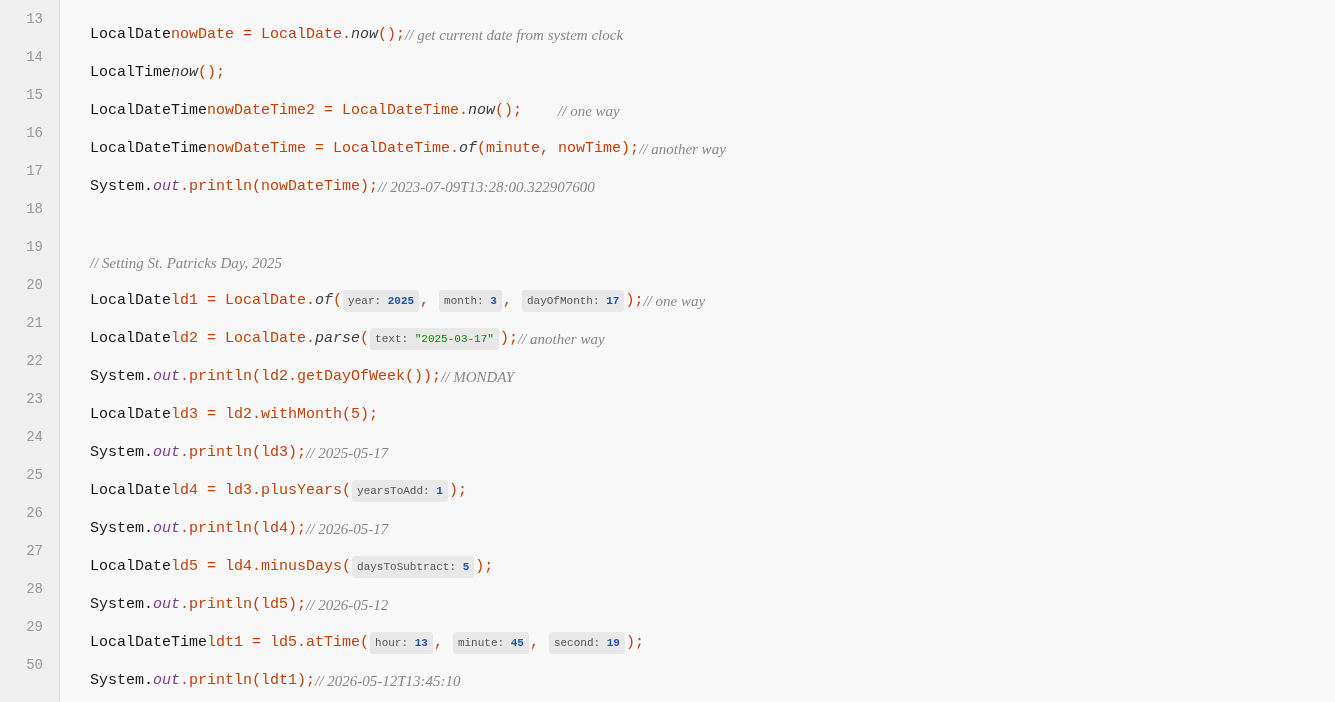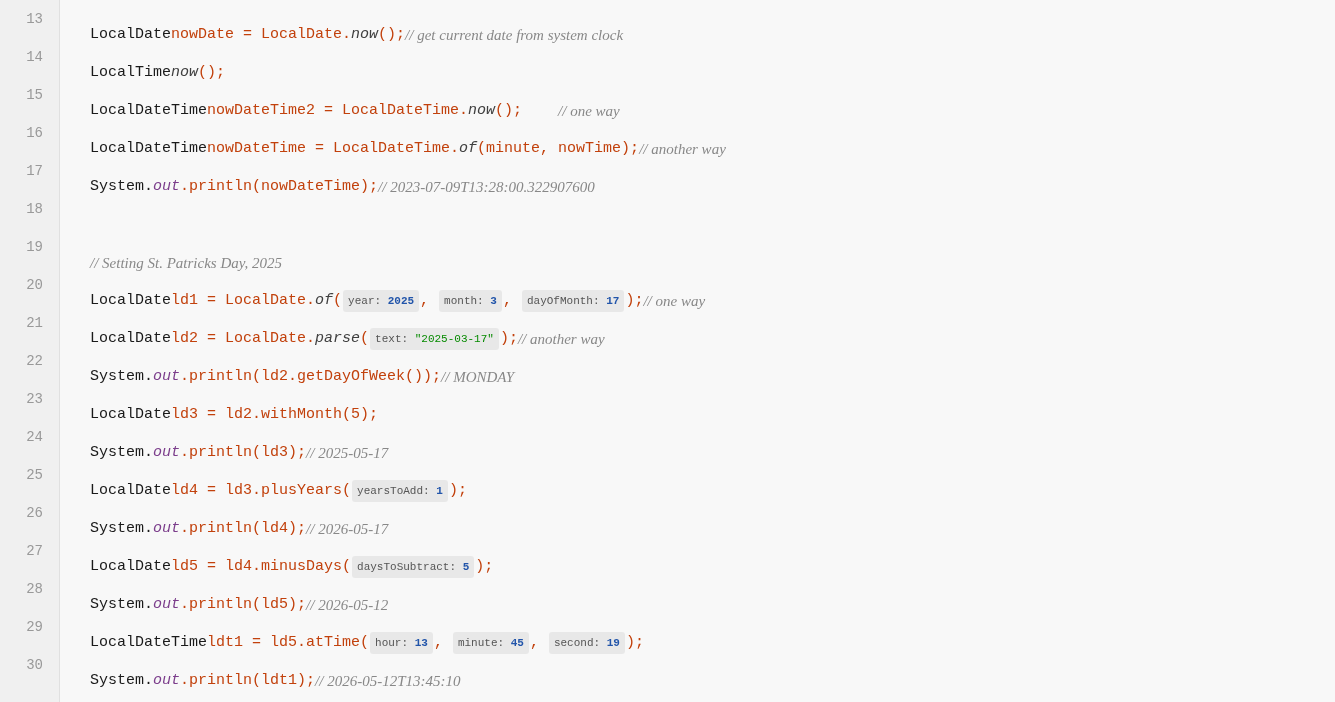--- a/index.html
+++ b/index.html
@@ -81,21 +81,21 @@
     <span class="line-number">20</span>
     <span class="line-number">21</span>
     <span class="line-number">22</span>
     <span class="line-number">23</span>
     <span class="line-number">24</span>
     <span class="line-number">25</span>
     <span class="line-number">26</span>
     <span class="line-number">27</span>
     <span class="line-number">28</span>
     <span class="line-number">29</span>
-    <span class="line-number">30</span>
+    <span class="line-number">50</span>
   </div>
 
   <div class="code-area">
 
     <div class="code-line">
       <span class="type">LocalDate </span>
       <span class="var">nowDate = LocalDate.</span>
       <span class="method-italic">now</span>
       <span class="var">(); </span>
       <span class="comment">// get current date from system clock</span>

